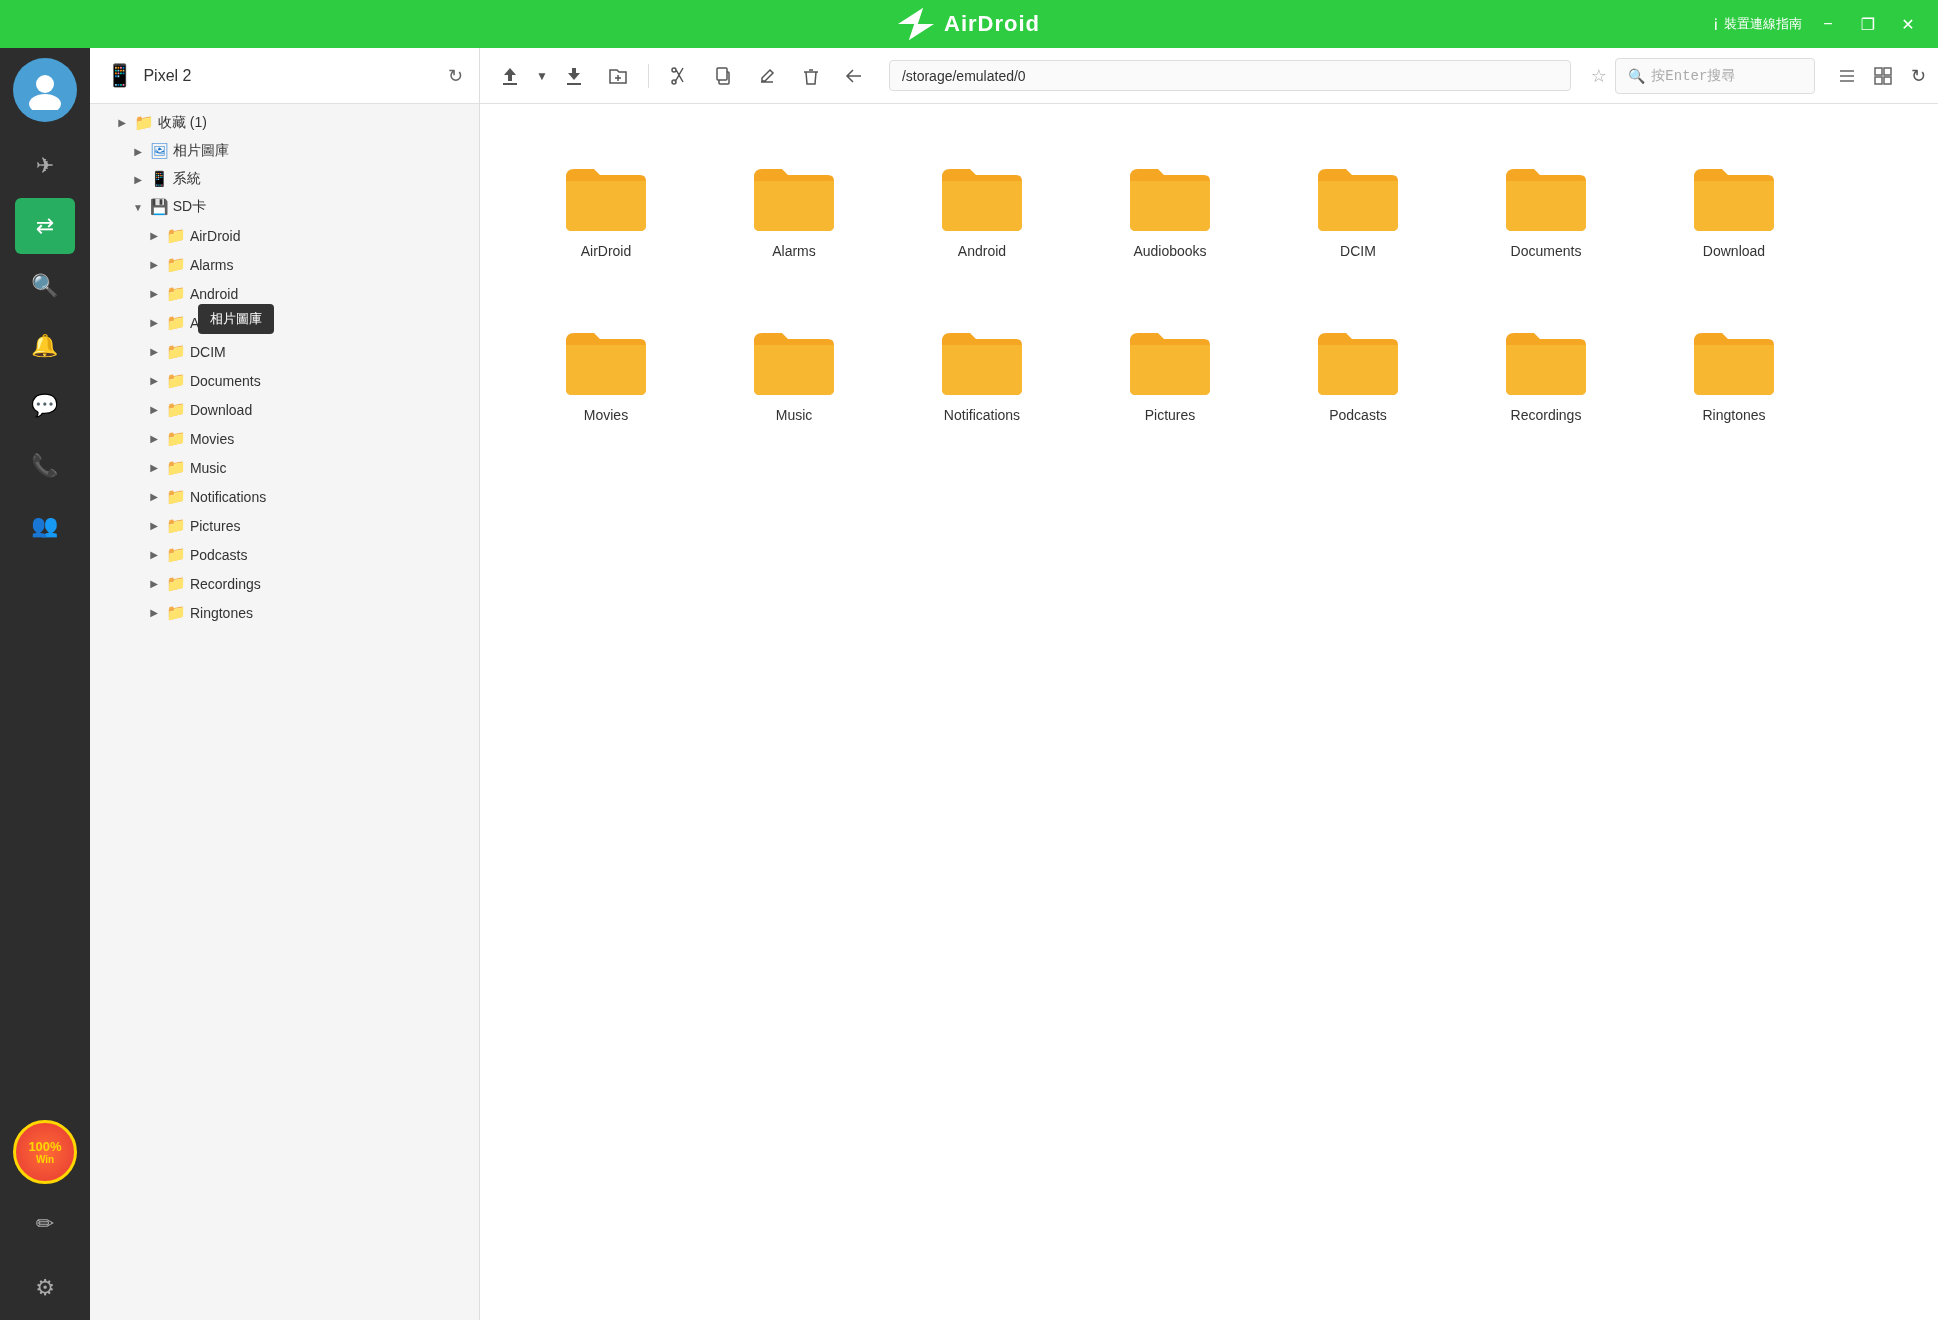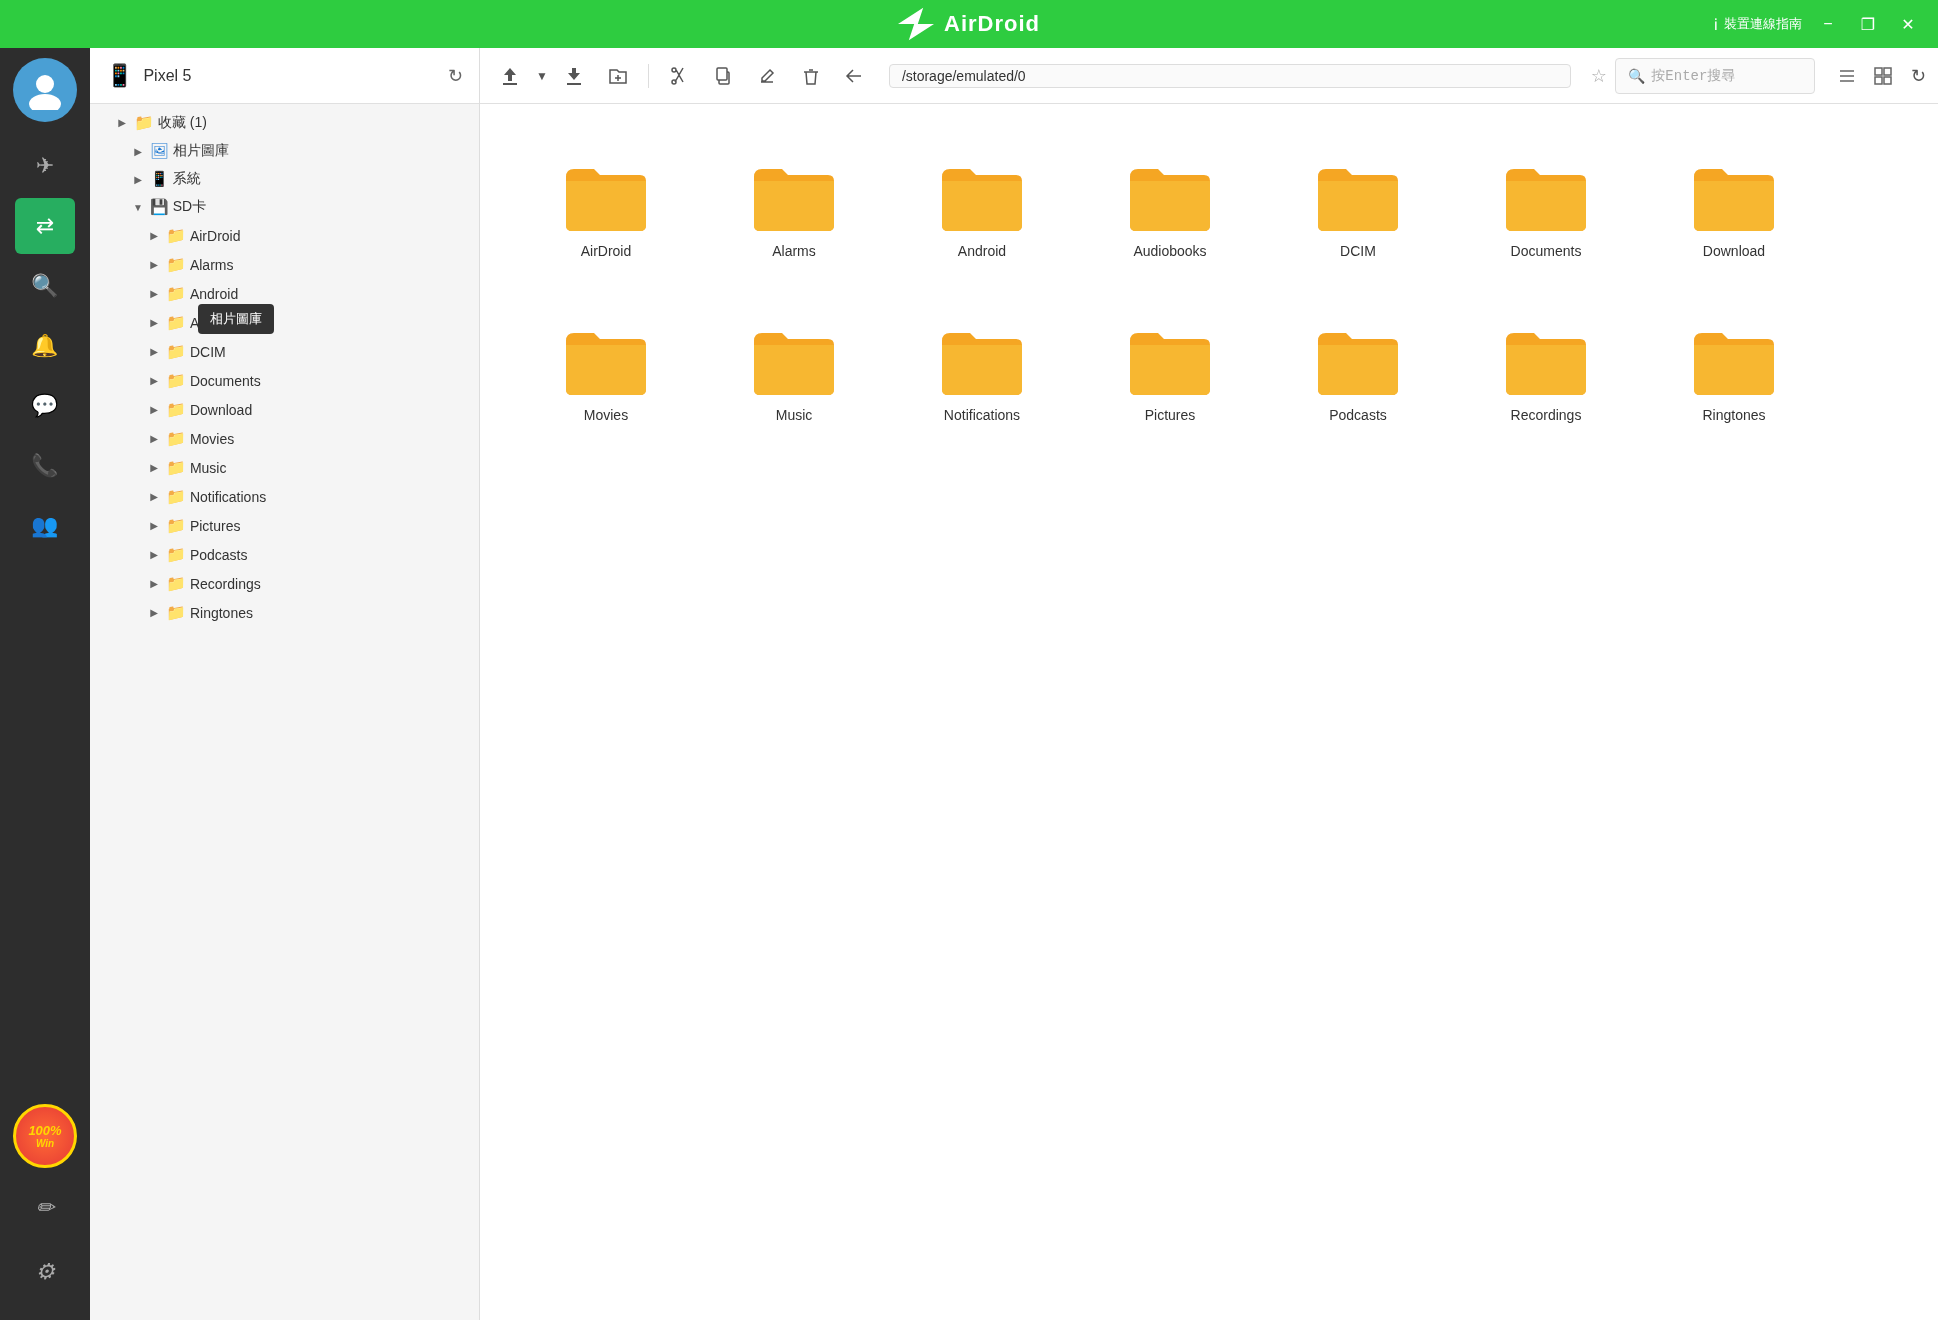--- a/index.html
+++ b/index.html
@@ -98,23 +98,21 @@
       cursor: pointer;
       border-radius: 6px;
       margin-bottom: 4px;
     }
     .sidebar-icon-item.active { background: #27ae60; color: white; }
     .sidebar-bottom {
       margin-top: auto;
       display: flex;
       flex-direction: column;
       align-items: center;
-      padding-bottom: 16px;
       gap: 4px;
-      font-style: italic;
     }
     .win-badge {
       width: 64px;
       height: 64px;
       border-radius: 50%;
       background: radial-gradient(circle, #ff6b35, #e53935);
       display: flex;
       flex-direction: column;
       align-items: center;
       justify-content: center;
@@ -233,21 +231,21 @@
       align-items: center;
       justify-content: center;
       color: #555;
       font-size: 18px;
       cursor: pointer;
       border-radius: 4px;
     }
     .toolbar-separator { width: 1px; height: 24px; background: #ddd; margin: 0 4px; }
     .path-bar {
       flex: 1;
-      height: 24px;
+      height: 31px;
       border: 1px solid #ddd;
       border-radius: 4px;
       padding: 0 12px;
       font-size: 14px;
       color: #333;
       display: flex;
       align-items: center;
       background: #fafafa;
       margin: 0 8px;
     }
@@ -380,21 +378,21 @@
       <div class="sidebar-icon-item">
         <span>⚙</span>
       </div>
     </div>
   </div>
 
   <div class="file-manager-panel" style="position:relative;">
 
     <div class="device-header">
       <span class="device-icon">📱</span>
-      <span class="device-name">Pixel 5</span>
+      <span class="device-name">Pixel 2</span>
       <span class="refresh-btn">↻</span>
     </div>
 
 
 
     <div class="tree-area">
 
       <div class="tree-item indent-1">
         <span class="tree-expand">▶</span>
         <span class="tree-folder-icon">📁</span>

